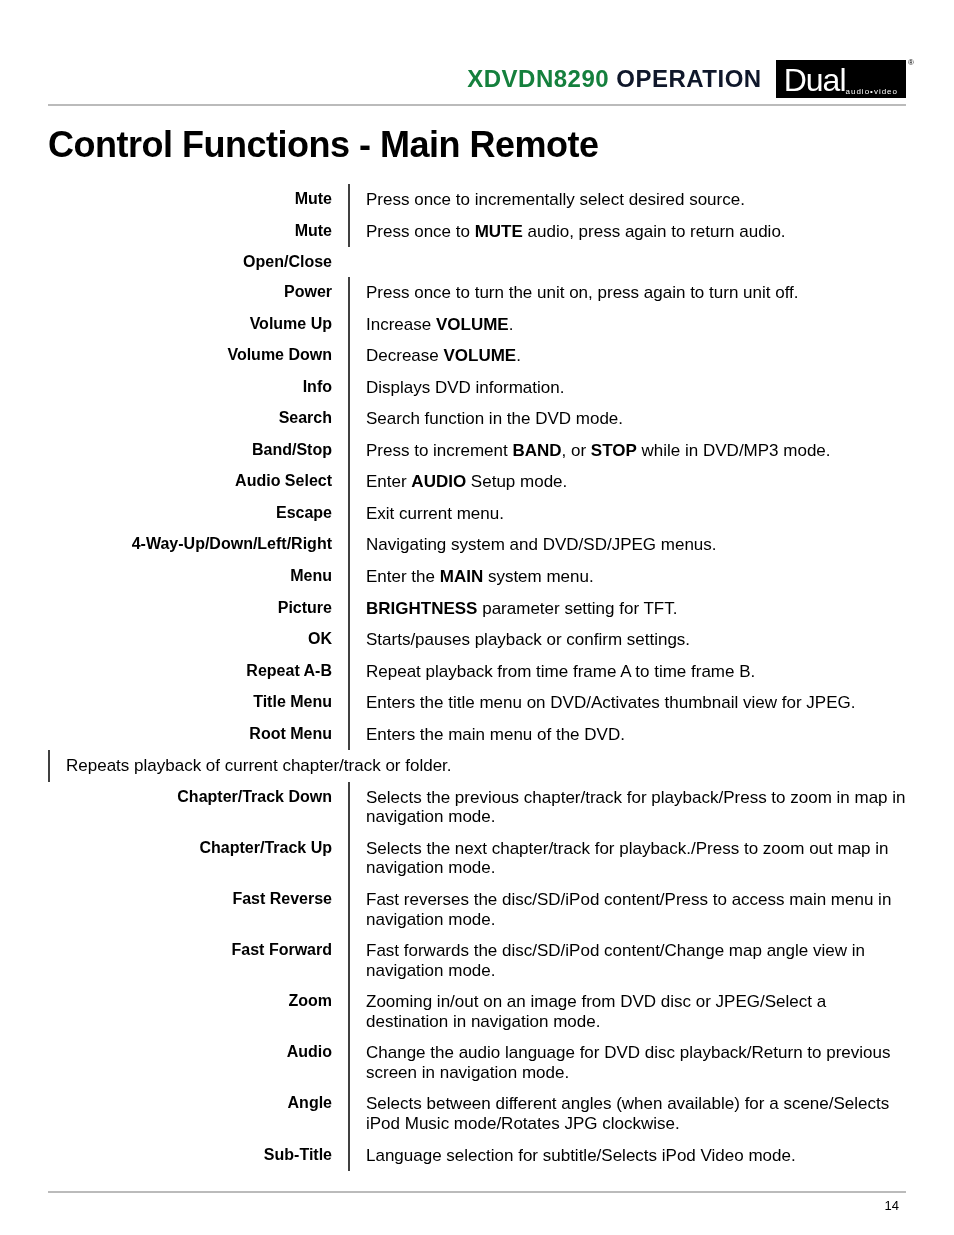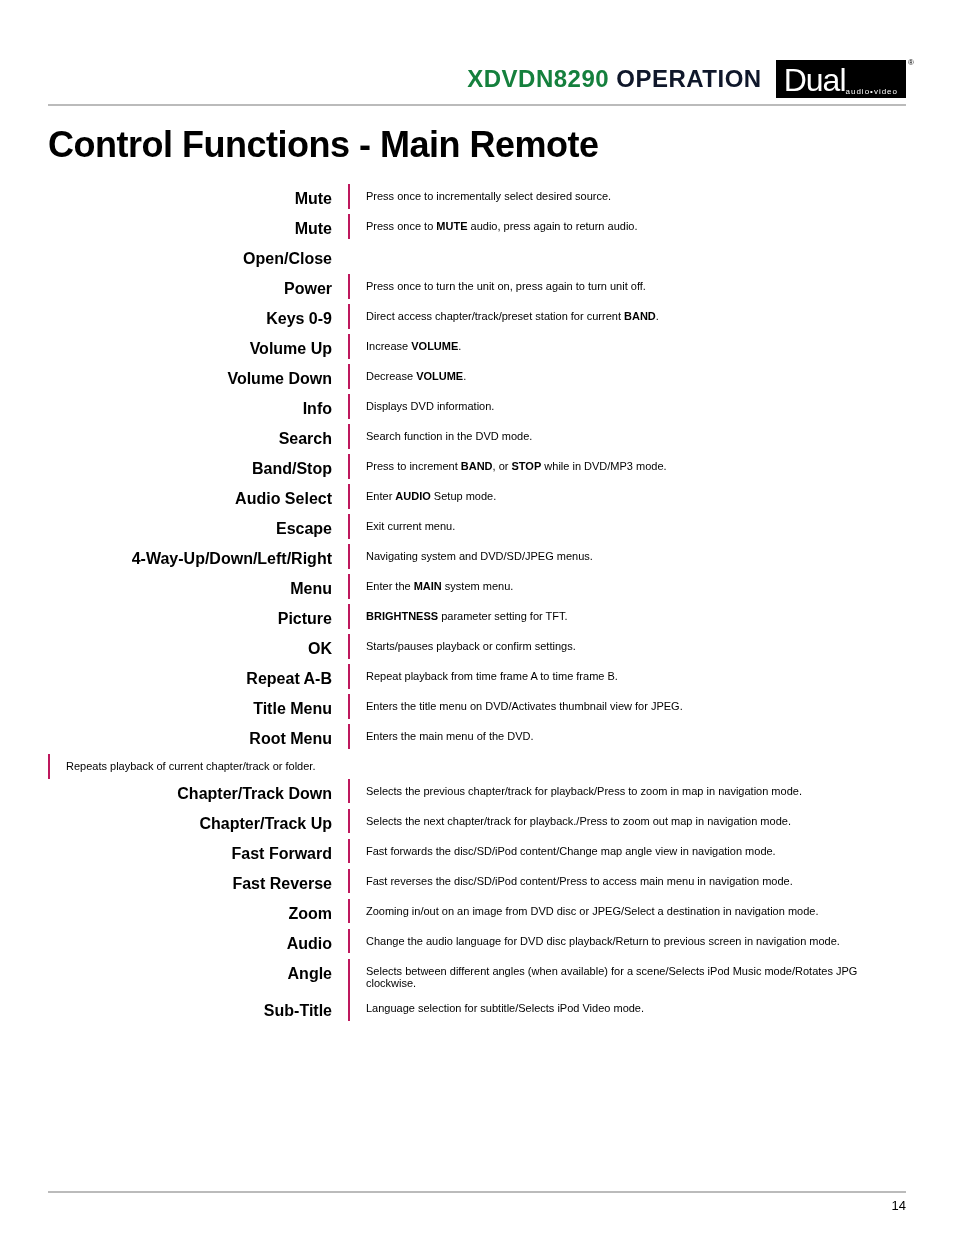--- a/index.html
+++ b/index.html
@@ -89,38 +89,38 @@
   .func-label{
     flex:0 0 300px;
     text-align:right;
     font-weight:700;
     font-size:16px;
     padding:6px 16px 6px 0;
     box-sizing:border-box;
   }
   .func-desc{
     flex:1;
-    border-left:2px solid #be185d;
+    border-left:2px solid #404040;
     padding:6px 0 6px 16px;
-    font-size:11px;
+    font-size:17px;
     line-height:1.15;
   }
   .func-desc b{font-weight:800;}
   .hr-bottom{
     position:absolute;
     left:48px;
     right:48px;
     bottom:42px;
     border:none;
     border-top:2px solid #bbb;
     margin:0;
   }
   .page-num{
     position:absolute;
-    right:48px;
+    right:55px;
     bottom:22px;
     font-size:13px;
   }
 </style>
 </head>
 <body>
 
 <div class="page">
 
   <div class="header-row">
@@ -151,24 +151,20 @@
         <div class="func-desc">Press once to <b>MUTE</b> audio, press again to return audio.</div>
       </div>
       <div class="func-row">
         <div class="func-label">Open/Close</div>
       </div>
       <div class="func-row">
         <div class="func-label">Power</div>
         <div class="func-desc">Press once to turn the unit on, press again to turn unit off.</div>
       </div>
       <div class="func-row">
-        <div class="func-label">Keys 0-9</div>
-        <div class="func-desc">Direct access chapter/track/preset station for current <b>BAND</b>.</div>
-      </div>
-      <div class="func-row">
         <div class="func-label">Volume Up</div>
         <div class="func-desc">Increase <b>VOLUME</b>.</div>
       </div>
       <div class="func-row">
         <div class="func-label">Volume Down</div>
         <div class="func-desc">Decrease <b>VOLUME</b>.</div>
       </div>
       <div class="func-row">
         <div class="func-label">Info</div>
         <div class="func-desc">Displays DVD information.</div>
@@ -222,26 +218,26 @@
       </div>
       <div class="func-row">
         <div class="func-label">Chapter/Track Down</div>
         <div class="func-desc">Selects the previous chapter/track for playback/Press to zoom in map in navigation mode.</div>
       </div>
       <div class="func-row">
         <div class="func-label">Chapter/Track Up</div>
         <div class="func-desc">Selects the next chapter/track for playback./Press to zoom out map in navigation mode.</div>
       </div>
       <div class="func-row">
+        <div class="func-label">Fast Reverse</div>
+        <div class="func-desc">Fast reverses the disc/SD/iPod content/Press to access main menu in navigation mode.</div>
+      </div>
+      <div class="func-row">
         <div class="func-label">Fast Forward</div>
         <div class="func-desc">Fast forwards the disc/SD/iPod content/Change map angle view in navigation mode.</div>
-      </div>
-      <div class="func-row">
-        <div class="func-label">Fast Reverse</div>
-        <div class="func-desc">Fast reverses the disc/SD/iPod content/Press to access main menu in navigation mode.</div>
       </div>
       <div class="func-row">
         <div class="func-label">Zoom</div>
         <div class="func-desc">Zooming in/out on an image from DVD disc or JPEG/Select a destination in navigation mode.</div>
       </div>
       <div class="func-row">
         <div class="func-label">Audio</div>
         <div class="func-desc">Change the audio language for DVD disc playback/Return to previous screen in navigation mode.</div>
       </div>
       <div class="func-row">

